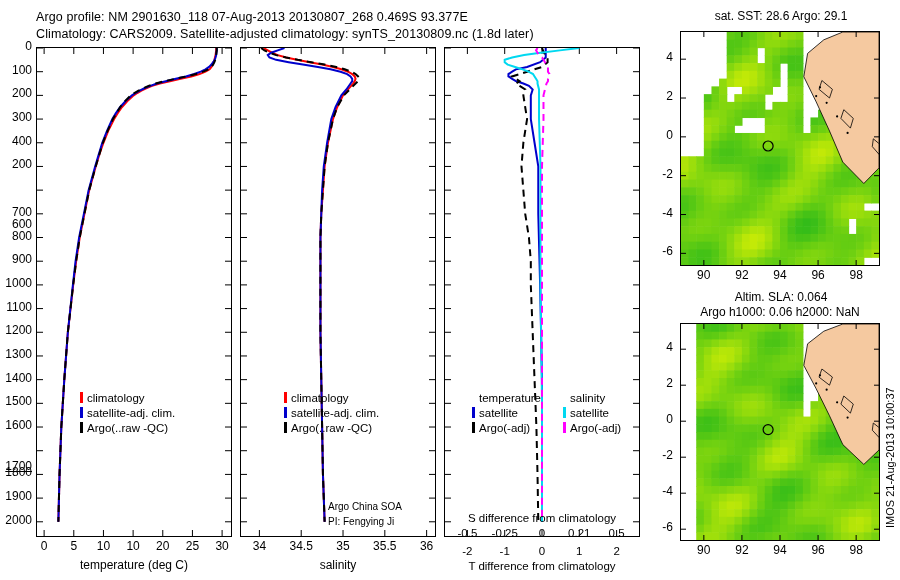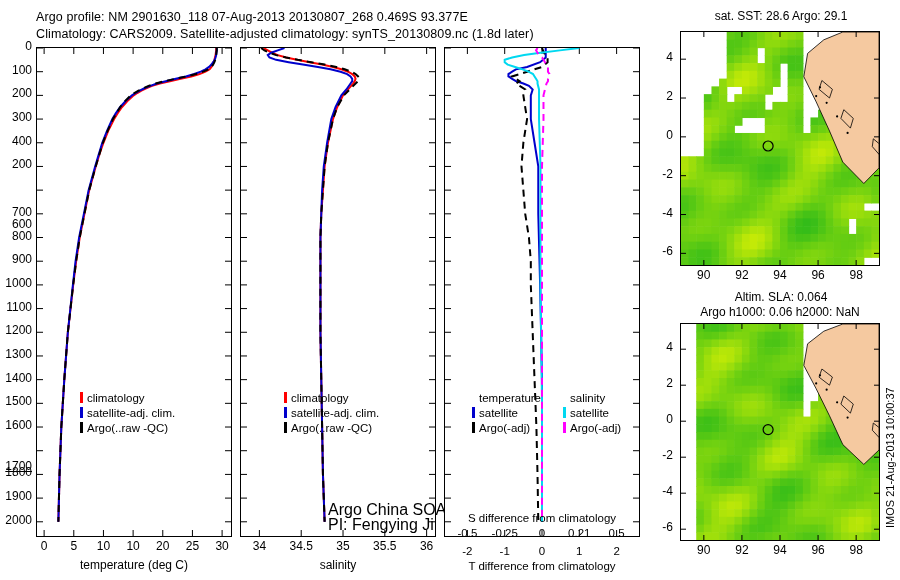--- a/index.html
+++ b/index.html
@@ -6,21 +6,21 @@
   body{width:900px;height:580px;position:relative;overflow:hidden;
        font-family:"Liberation Sans","DejaVu Sans",sans-serif;color:#000;}
   .abs{position:absolute;}
   .ttl{font-size:12.5px;white-space:nowrap;letter-spacing:0.1px;}
   .axlabel{font-size:12px;white-space:nowrap;}
   .ticklabel{font-size:12px;white-space:nowrap;}
   .panel{position:absolute;border:1px solid #000;background:#fff;box-sizing:border-box;}
   svg{display:block;}
   .legtxt{font-size:11.5px;white-space:nowrap;}
   .legbar{display:inline-block;width:3px;height:11px;vertical-align:-1px;margin-right:4px;}
-  .annot{font-size:16px;white-space:nowrap;}
+  .annot{font-size:10px;white-space:nowrap;}
   .vrot{transform:rotate(-90deg);transform-origin:left top;font-size:11px;white-space:nowrap;}
   .maphdr{font-size:12px;white-space:nowrap;text-align:center;}
 </style>
 </head>
 <body>
 
 <div class="abs ttl" style="left:36px;top:10px;">Argo profile: NM 2901630_118 07-Aug-2013 20130807_268 0.469S 93.377E</div>
 <div class="abs ttl" style="left:36px;top:27px;">Climatology: CARS2009. Satellite-adjusted climatology: synTS_20130809.nc (1.8d later)</div>
 
 <div class="abs" id="depth-ticks" style="left:0px;top:0px;width:36px;height:580px;">

